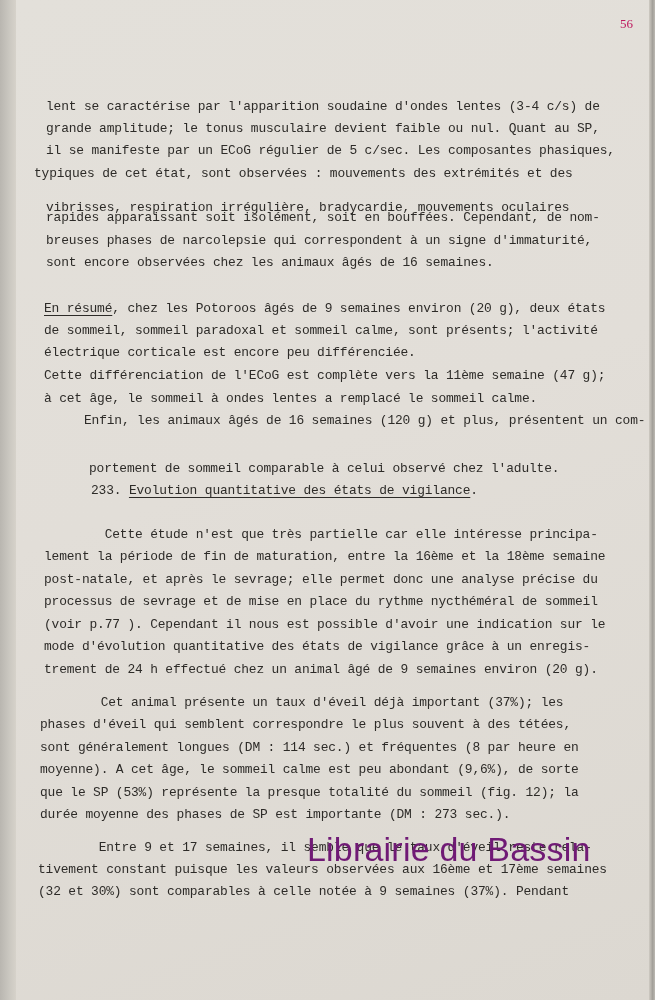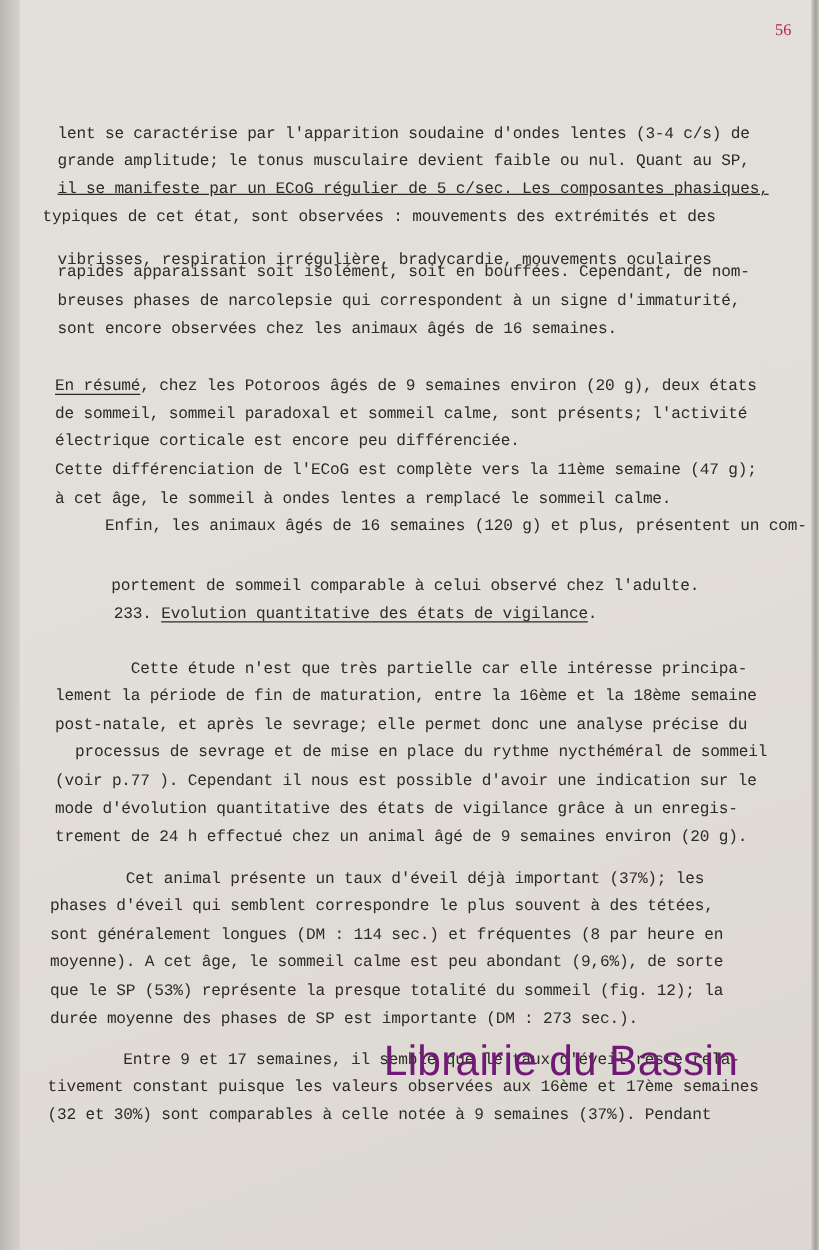--- a/index.html
+++ b/index.html
@@ -44,21 +44,21 @@
 
 <div class="left-edge"></div>
 <div class="page"></div>
 <div class="right-edge"></div>
 
 <div class="page-number">56</div>
 
 <div>
   <div class="line" style="left:46px; top:99px;">lent se caractérise par l'apparition soudaine d'ondes lentes (3-4 c/s) de</div>
   <div class="line" style="left:46px; top:121px;">grande amplitude; le tonus musculaire devient faible ou nul. Quant au SP,</div>
-  <div class="line" style="left:46px; top:143px;text-decoration:underline;">il se manifeste par un ECoG régulier de 5 c/sec. Les composantes phasiques,</div>
+  <div class="line" style="left:46px; top:143px;">il se manifeste par un ECoG régulier de 5 c/sec. Les composantes phasiques,</div>
   <div class="line" style="left:34px; top:166px;">typiques de cet état, sont observées : mouvements des extrémités et des</div>
   <div class="line" style="left:46px; top:200px;">vibrisses, respiration irrégulière, bradycardie, mouvements oculaires</div>
   <div class="line" style="left:46px; top:210px;">rapides apparaissant soit isolément, soit en bouffées. Cependant, de nom-</div>
   <div class="line" style="left:46px; top:233px;">breuses phases de narcolepsie qui correspondent à un signe d'immaturité,</div>
   <div class="line" style="left:46px; top:255px;text-align:right;">sont encore observées chez les animaux âgés de 16 semaines.</div>
 </div>
 
 <div>
   <div class="line" style="left:44px; top:301px;"><span class="u">En résumé</span><span>, chez les Potoroos âgés de 9 semaines environ (20 g), deux états</span></div>
   <div class="line" style="left:44px; top:323px;">de sommeil, sommeil paradoxal et sommeil calme, sont présents; l'activité</div>
@@ -68,21 +68,21 @@
   <div class="line" style="left:44px; top:413px;margin-left:40px;">Enfin, les animaux âgés de 16 semaines (120 g) et plus, présentent un com-</div>
   <div class="line" style="left:44px; top:461px;margin-left:45px;">portement de sommeil comparable à celui observé chez l'adulte.</div>
 </div>
 
 <div class="line" style="left:91px; top:483px;text-align:right;"><span>233. </span><span class="u">Evolution quantitative des états de vigilance</span><span>.</span></div>
 
 <div>
   <div class="line" style="left:44px; top:527px;">        Cette étude n'est que très partielle car elle intéresse principa-</div>
   <div class="line" style="left:44px; top:549px;">lement la période de fin de maturation, entre la 16ème et la 18ème semaine</div>
   <div class="line" style="left:44px; top:572px;">post-natale, et après le sevrage; elle permet donc une analyse précise du</div>
-  <div class="line" style="left:44px; top:594px;margin-left:16px;">processus de sevrage et de mise en place du rythme nycthéméral de sommeil</div>
+  <div class="line" style="left:44px; top:594px;">processus de sevrage et de mise en place du rythme nycthéméral de sommeil</div>
   <div class="line" style="left:44px; top:617px;">(voir p.77 ). Cependant il nous est possible d'avoir une indication sur le</div>
   <div class="line" style="left:44px; top:639px;">mode d'évolution quantitative des états de vigilance grâce à un enregis-</div>
   <div class="line" style="left:44px; top:662px;">trement de 24 h effectué chez un animal âgé de 9 semaines environ (20 g).</div>
 </div>
 
 <div>
   <div class="line" style="left:40px; top:695px;">        Cet animal présente un taux d'éveil déjà important (37%); les</div>
   <div class="line" style="left:40px; top:717px;">phases d'éveil qui semblent correspondre le plus souvent à des tétées,</div>
   <div class="line" style="left:40px; top:740px;">sont généralement longues (DM : 114 sec.) et fréquentes (8 par heure en</div>
   <div class="line" style="left:40px; top:762px;">moyenne). A cet âge, le sommeil calme est peu abondant (9,6%), de sorte</div>

